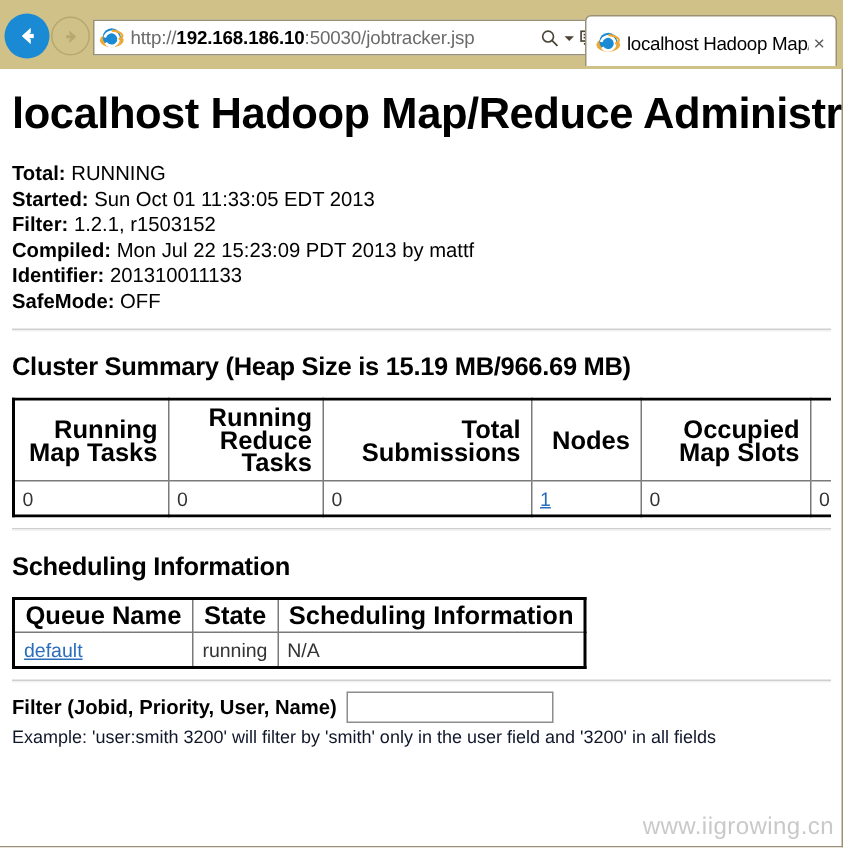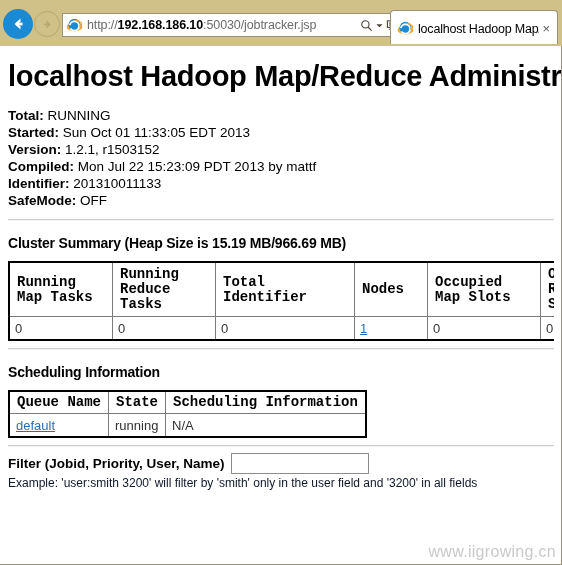--- a/index.html
+++ b/index.html
@@ -163,21 +163,21 @@
 
   h1#page-title {
     font-size: 29px;
     font-weight: bold;
     margin: 8px 0 14px 0;
     white-space: nowrap;
     letter-spacing: -0.3px;
     color: #000;
   }
   h2.section-heading {
-    font-size: 14px;
+    font-size: 17px;
     font-weight: bold;
     margin: 14px 0 10px 0;
     white-space: nowrap;
     letter-spacing: -0.2px;
     color: #000;
   }
 
   .meta-list {
     font-size: 13.5px;
     line-height: 17px;
@@ -197,27 +197,26 @@
   
   table.ht {
     border-collapse: collapse;
     border: 2px solid #000;
     font-size: 13px;
     background: #fff;
   }
   table.ht th {
     border: 1px solid #7a7a7a;
     font-weight: bold;
-    text-align: left;
+    text-align: right;
     padding: 4px 7px;
-    font-size: 14px;
+    font-size: 17px;
     line-height: 15px;
     vertical-align: middle;
     color: #000;
-    font-family: Liberation Mono, monospace;
   }
   table.ht td {
     border: 1px solid #7a7a7a;
     text-align: left;
     padding: 3px 5px;
     font-size: 13px;
     color: #333;
     height: 16px;
   }
   a.link {
@@ -386,21 +385,21 @@
     <div class="meta-list">
       <div>
         <b>Total:</b>
         <span>RUNNING</span>
       </div>
       <div>
         <b>Started:</b>
         <span>Sun Oct 01 11:33:05 EDT 2013</span>
       </div>
       <div>
-        <b>Version:</b>
+        <b>Filter:</b>
         <span>1.2.1, r1503152</span>
       </div>
       <div>
         <b>Compiled:</b>
         <span>Mon Jul 22 15:23:09 PDT 2013 by mattf</span>
       </div>
       <div>
         <b>Identifier:</b>
         <span>201310011133</span>
       </div>
@@ -413,21 +412,21 @@
     <hr class="rule">
 
     <h2 class="section-heading">Cluster Summary (Heap Size is 15.19 MB/966.69 MB)</h2>
 
     <div id="cluster-table-wrap">
       <table class="ht" id="cluster-table">
         <thead>
           <tr>
             <th>Running Map Tasks</th>
             <th>Running Reduce Tasks</th>
-            <th>Total Identifier</th>
+            <th>Total Submissions</th>
             <th>Nodes</th>
             <th>Occupied Map Slots</th>
             <th>Occupied Reduce Slots</th>
 
           </tr>
         </thead>
         <tbody>
           <tr>
             <td>0</td>
             <td>0</td>

